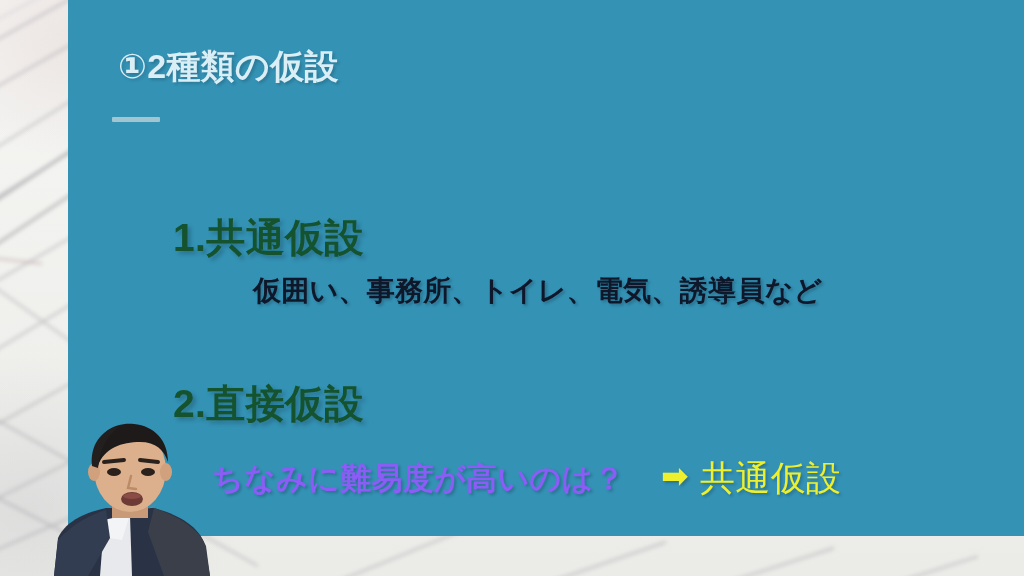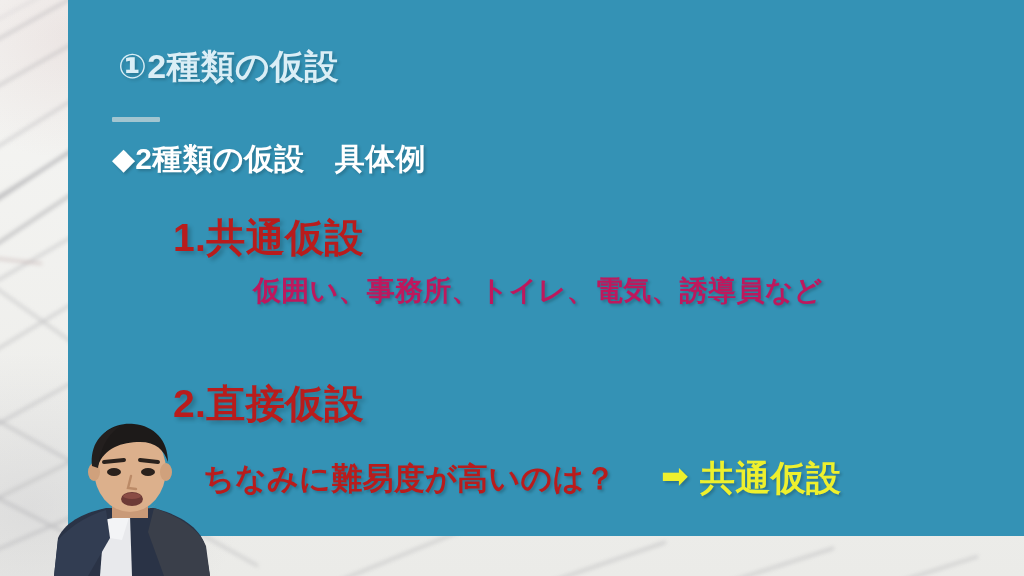--- a/index.html
+++ b/index.html
@@ -74,57 +74,57 @@
     font-size: 30px;
     font-weight: 700;
     color: #ffffff;
     text-shadow: 2px 2px 3px rgba(0,0,0,0.20);
   }
 
   .item-head {
     left: 173px;
     font-size: 39px;
     font-weight: 700;
-    color: #b91c1c;
+    color: #14532d;
     text-shadow: 3px 3px 4px rgba(0,0,0,0.22);
   }
   .item-head.n1 { top: 211px; }
   .item-head.n2 { top: 331px; margin-top: 46px; }
 
   .item-sub {
     left: 253px;
     font-size: 28px;
     font-weight: 700;
-    color: #be185d;
+    color: #0f172a;
     text-shadow: 2px 2px 3px rgba(0,0,0,0.22);
   }
   .item-sub.s1 { top: 272px; }
   .item-sub.s2 { top: 392px; }
 
   .footnote {
-    left: 203px;
+    left: 212px;
     top: 458px;
     font-size: 31px;
     font-weight: 700;
-    color: #b91c1c;
+    color: #8b5cf6;
     text-shadow: 2px 2px 3px rgba(0,0,0,0.22);
   }
   .footnote-arrow {
     left: 661px;
     top: 456px;
     font-size: 33px;
     font-weight: 700;
     color: #eef02d;
     text-shadow: 2px 2px 3px rgba(0,0,0,0.22);
   }
   .footnote-answer {
     left: 700px;
     top: 455px;
     font-size: 35px;
-    font-weight: 700;
+    font-weight: 400;
     color: #eef02d;
     text-shadow: 2px 2px 3px rgba(0,0,0,0.22);
   }
 
   
   .presenter {
     position: absolute;
     left: 44px;
     top: 420px;
     width: 200px;
@@ -180,21 +180,20 @@
         </g>
       </svg>
     </div>
   </div>
 
   <div class="panel"></div>
 
   <div class="txt slide-title">①2種類の仮設</div>
   <div class="title-rule"></div>
 
-  <div class="txt subtitle">◆2種類の仮設　具体例</div>
 
   <div class="txt item-head n1">1.共通仮設</div>
   <div class="txt item-sub s1">仮囲い、事務所、トイレ、電気、誘導員など</div>
 
   <div class="txt item-head n2">2.直接仮設</div>
 
   <div class="txt footnote">ちなみに難易度が高いのは？</div>
   <div class="txt footnote-arrow">➡</div>
   <div class="txt footnote-answer">共通仮設</div>
 

